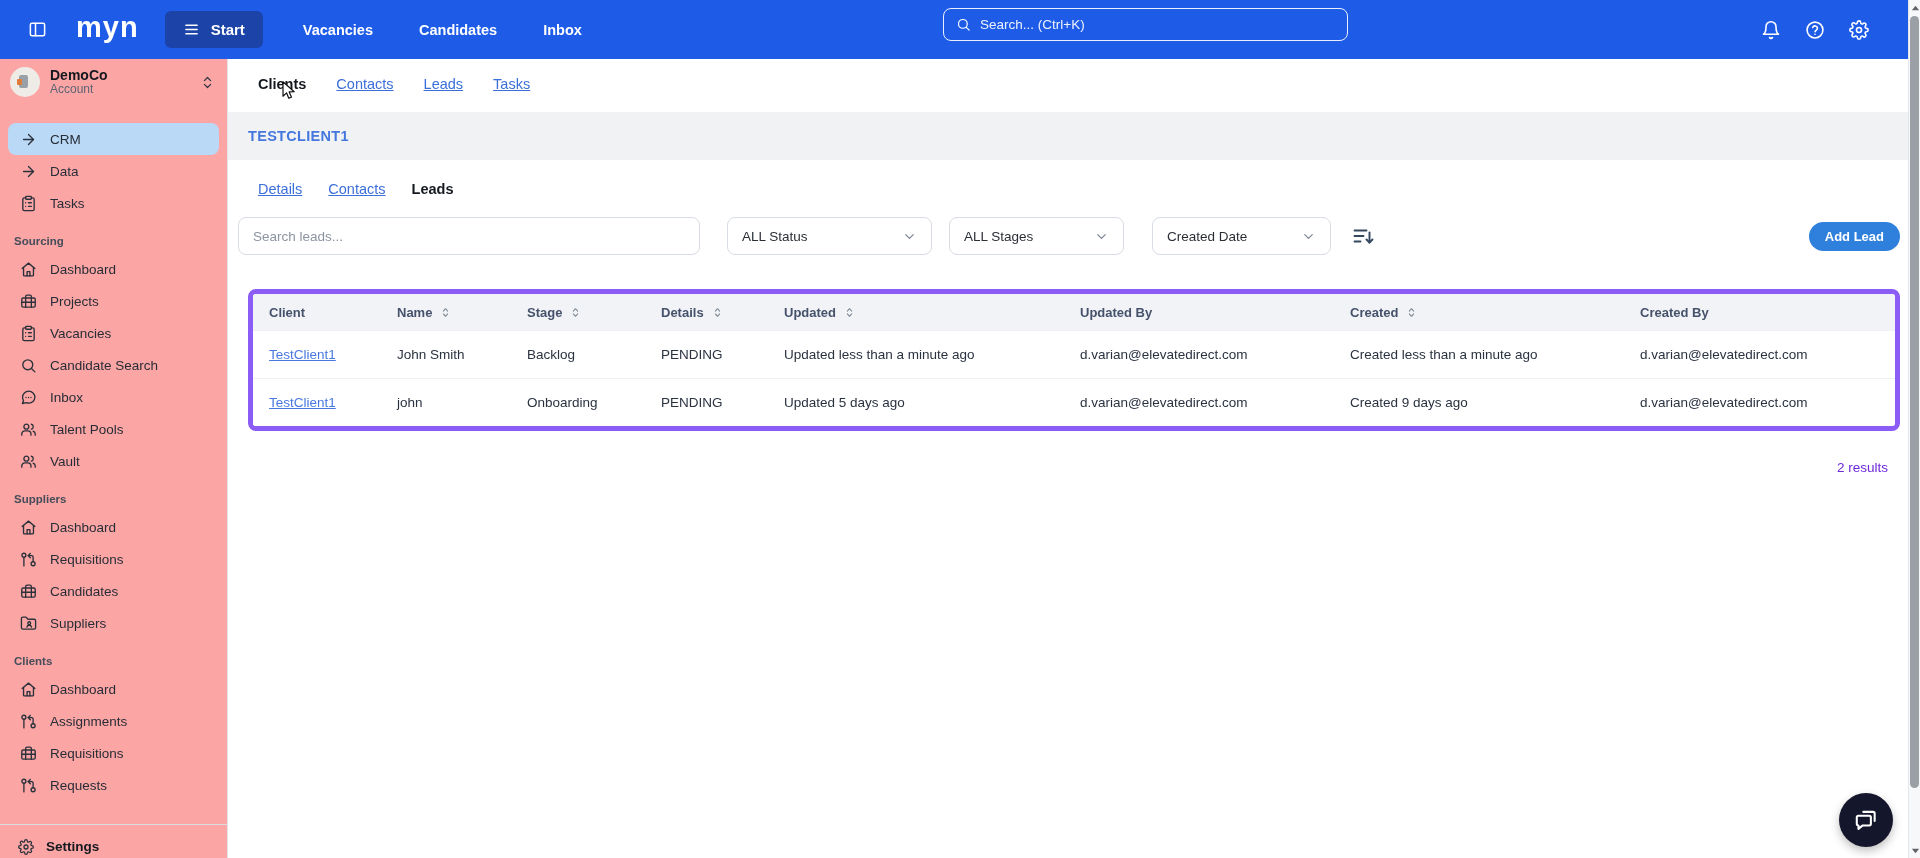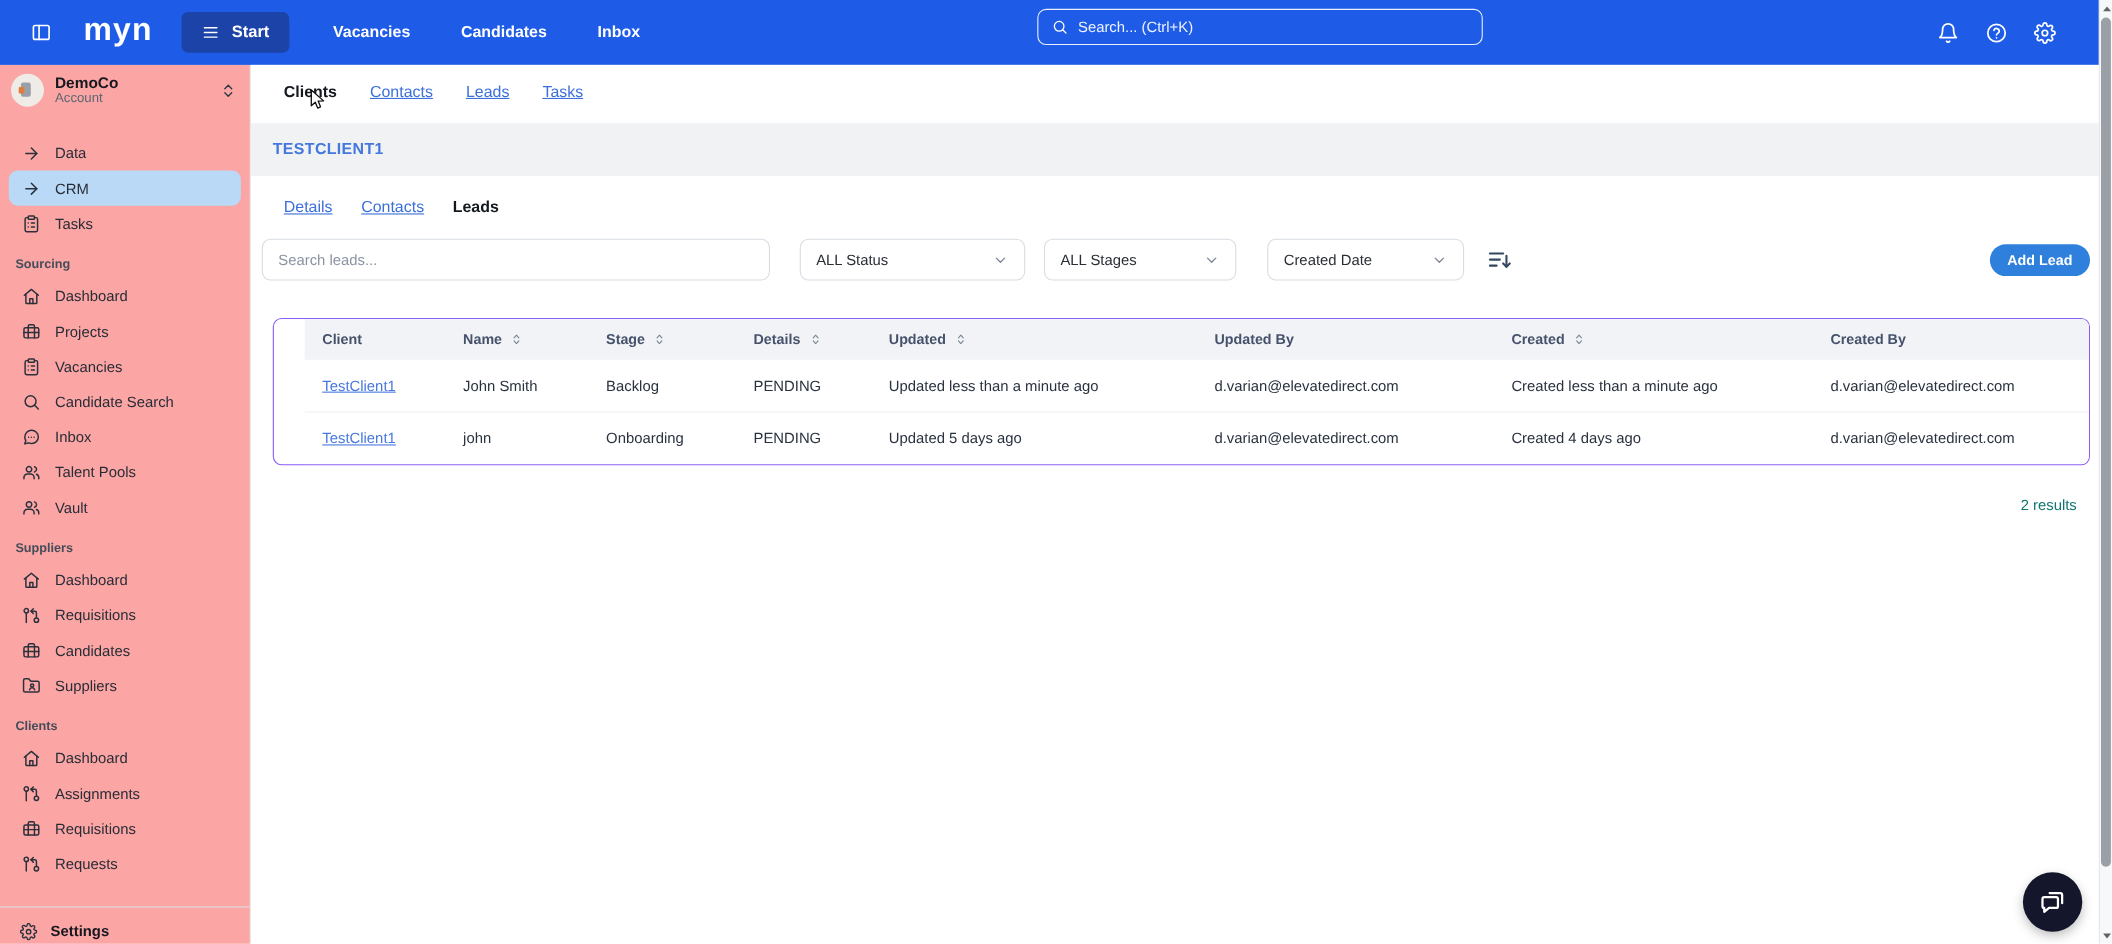--- a/index.html
+++ b/index.html
@@ -65,29 +65,29 @@
   .select { height:38px; border:1px solid #d8dde4; border-radius:8px; display:flex; align-items:center; justify-content:space-between;
     padding:0 14px; font-size:13.5px; color:#2a2f36; cursor:pointer; background:#fff; }
   .select .icon { color:#7b8492; width:15px; height:15px; }
   .sel-status { width:205px; margin-left:27px; }
   .sel-stage  { width:175px; margin-left:17px; }
   .sel-sort   { width:179px; margin-left:28px; }
   .sort-btn { margin-left:17px; width:30px; height:30px; color:#33475e; cursor:pointer; display:flex; align-items:center; justify-content:center; background:none; border:none; }
   .add-btn { margin-left:auto; height:29px; padding:0 16px; background:var(--btn-blue); color:#fff; border:none; border-radius:15px;
     font-size:13px; font-weight:700; font-family:inherit; cursor:pointer; }
 
-  .table { margin:34px 20px 0 20px; border:1px solid #8b5cf6; border-radius:8px; overflow:hidden;padding-left:28px; }
+  .table { margin:34px 20px 0 20px; border:5px solid #8b5cf6; border-radius:8px; overflow:hidden; }
   .tgrid { display:grid; grid-template-columns:128px 130px 134px 123px 296px 270px 290px 1fr; }
   .thead { background:#f1f3f6; height:36px; }
   .th { display:flex; align-items:center; gap:7px; padding-left:16px; font-size:13px; font-weight:700; color:#46526b; }
   .th .icon { color:#7b8794; width:13px; height:13px; cursor:pointer; }
   .trow { height:48px; border-top:1px solid #eef0f3; background:#fff; }
   .td { display:flex; align-items:center; padding-left:16px; font-size:13.5px; color:#2a3240; }
   .td a { color:#4878e0; text-decoration:underline; cursor:pointer; }
-  .results { text-align:right; margin:29px 32px 0 0; font-size:13.5px; color:#0f766e; }
+  .results { text-align:right; margin:29px 32px 0 0; font-size:13.5px; color:#6d28d9; }
 
   
   .chat-fab { position:absolute; left:1839px; top:793px; width:54px; height:54px; border-radius:50%; background:#14162b; border:none;
     display:flex; align-items:center; justify-content:center; color:#fff; cursor:pointer; box-shadow:0 4px 10px rgba(0,0,0,.25); }
   .cursor { position:absolute; left:278px; top:80px; width:20px; height:20px; pointer-events:none; z-index:50; }
 
   .scrollbar { position:absolute; right:0; top:0; width:12px; height:858px; background:#f7f8f9; border-left:1px solid #e4e6e9; z-index:40; }
   .sb-arrow { position:absolute; left:0; width:12px; height:12px; display:flex; align-items:center; justify-content:center; color:#5f6368; cursor:pointer; }
   .sb-thumb { position:absolute; left:1px; top:16px; width:9px; height:772px; background:#9aa0a6; border-radius:5px; cursor:pointer; }
 </style>
@@ -159,37 +159,37 @@
         <div class="account-type">Account</div>
       </div>
       <span class="icon account-caret">
           <svg width="15" height="15" viewBox="0 0 24 24" fill="none" stroke="currentColor" stroke-width="1.9" stroke-linecap="round" stroke-linejoin="round">
             <path d="m7 15 5 5 5-5"></path>
             <path d="m7 9 5-5 5 5"></path>
           </svg>
         </span>
     </div>
     <nav class="snav" id="sidebar-nav">
-        <div class="snav-item">
+        <div class="snav-item active">
           <span class="icon">
             <svg width="17" height="17" viewBox="0 0 24 24" fill="none" stroke="currentColor" stroke-width="1.9" stroke-linecap="round" stroke-linejoin="round">
               <path d="M5 12h14"></path>
               <path d="m12 5 7 7-7 7"></path>
             </svg>
           </span>
-          <span>Data</span>
-        </div>
-        <div class="snav-item active">
+          <span>CRM</span>
+        </div>
+        <div class="snav-item">
           <span class="icon">
             <svg width="17" height="17" viewBox="0 0 24 24" fill="none" stroke="currentColor" stroke-width="1.9" stroke-linecap="round" stroke-linejoin="round">
               <path d="M5 12h14"></path>
               <path d="m12 5 7 7-7 7"></path>
             </svg>
           </span>
-          <span>CRM</span>
+          <span>Data</span>
         </div>
         <div class="snav-item">
           <span class="icon">
             <svg width="17" height="17" viewBox="0 0 24 24" fill="none" stroke="currentColor" stroke-width="1.9" stroke-linecap="round" stroke-linejoin="round">
               <rect x="8" y="2" width="8" height="4" rx="1"></rect>
               <path d="M16 4h2a2 2 0 0 1 2 2v14a2 2 0 0 1-2 2H6a2 2 0 0 1-2-2V6a2 2 0 0 1 2-2h2"></path>
               <path d="M12 11h4M12 16h4M8 11h.01M8 16h.01"></path>
             </svg>
           </span>
           <span>Tasks</span>
@@ -491,21 +491,21 @@
           </div>
           <div class="tgrid trow">
             <div class="td">
               <a>TestClient1</a>
             </div>
             <div class="td">john</div>
             <div class="td">Onboarding</div>
             <div class="td">PENDING</div>
             <div class="td">Updated 5 days ago</div>
             <div class="td">d.varian@elevatedirect.com</div>
-            <div class="td">Created 4 days ago</div>
+            <div class="td">Created 9 days ago</div>
             <div class="td">d.varian@elevatedirect.com</div>
           </div>
         </div>
     </div>
 
     <div class="results">2 results</div>
   </main>
 </div>
 
 <div class="cursor">

